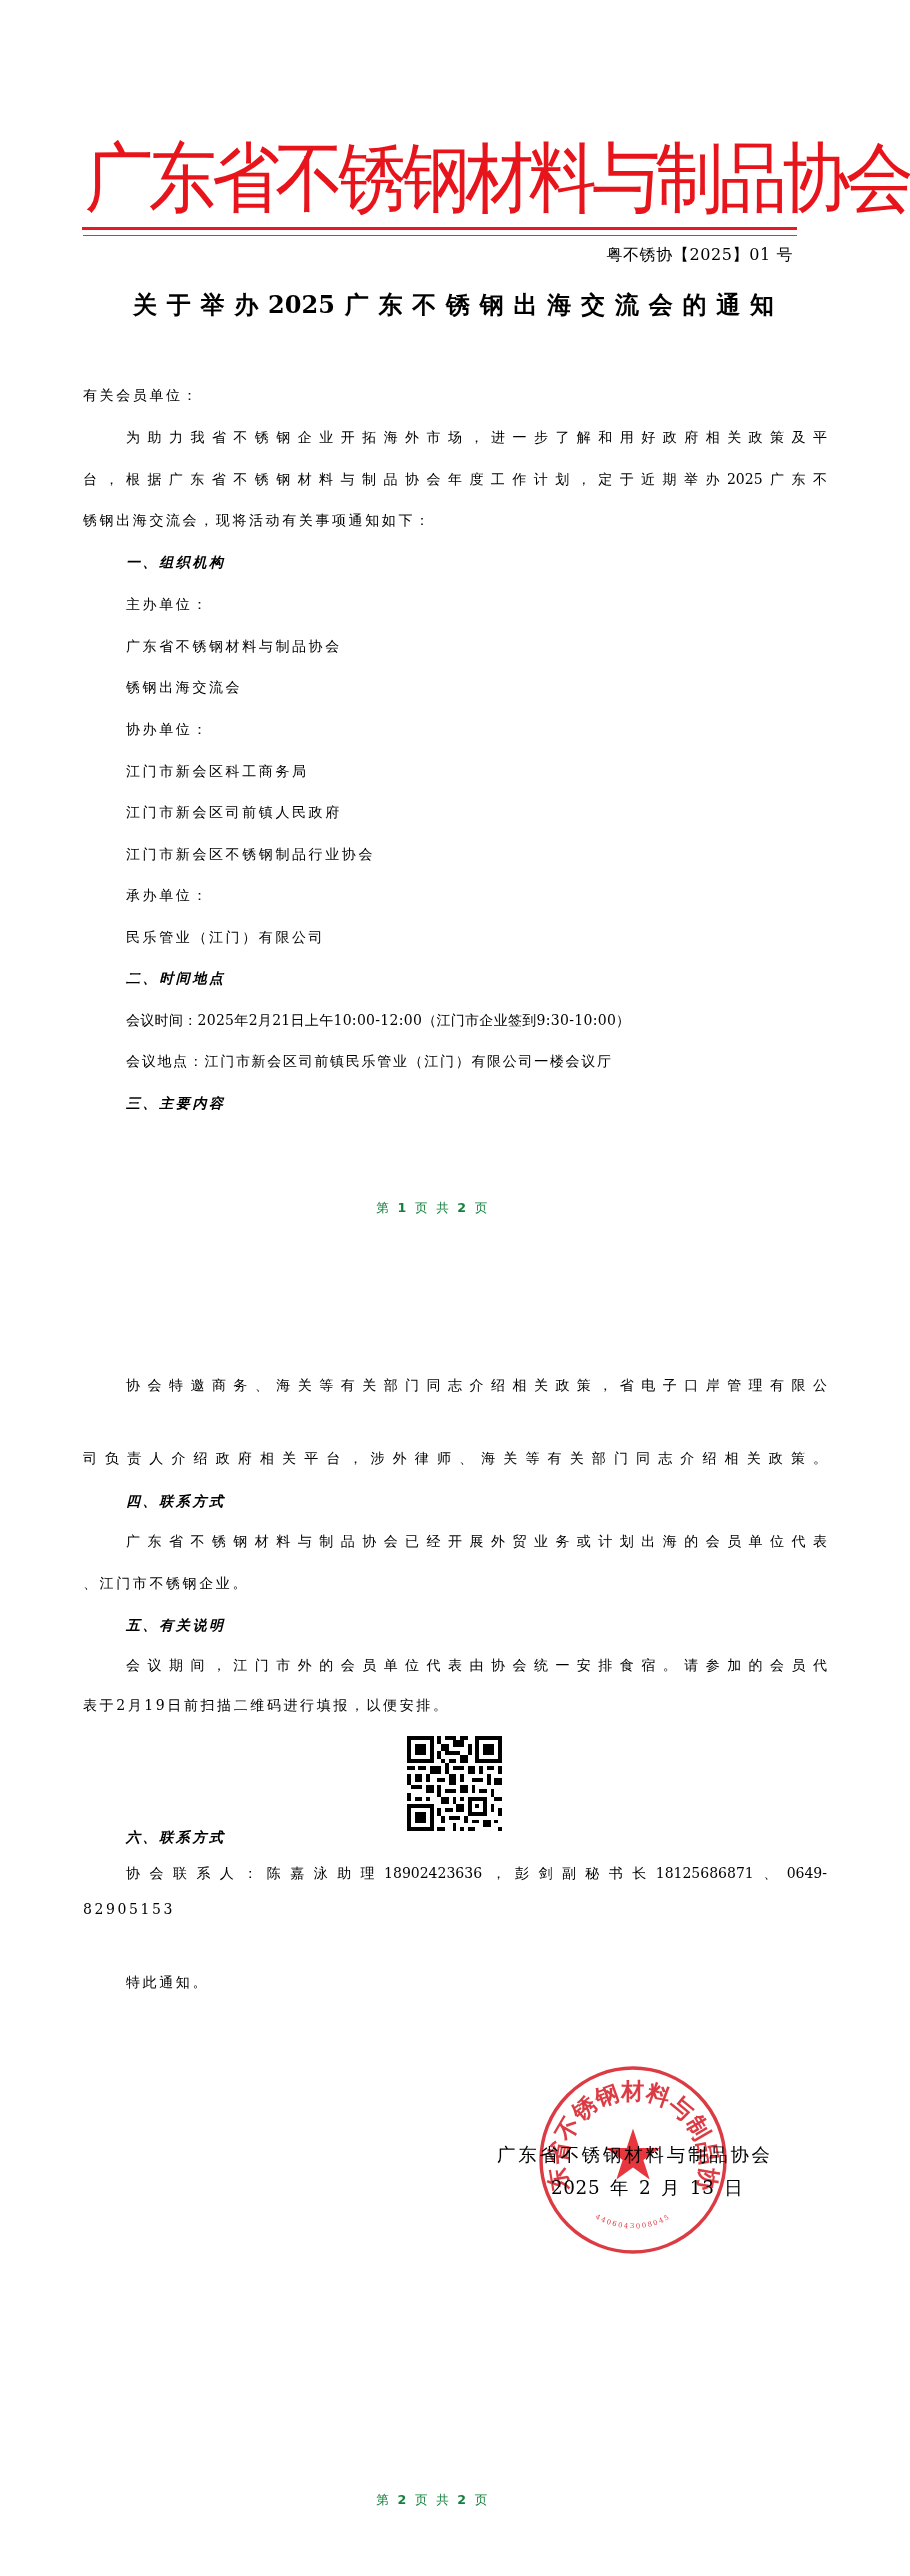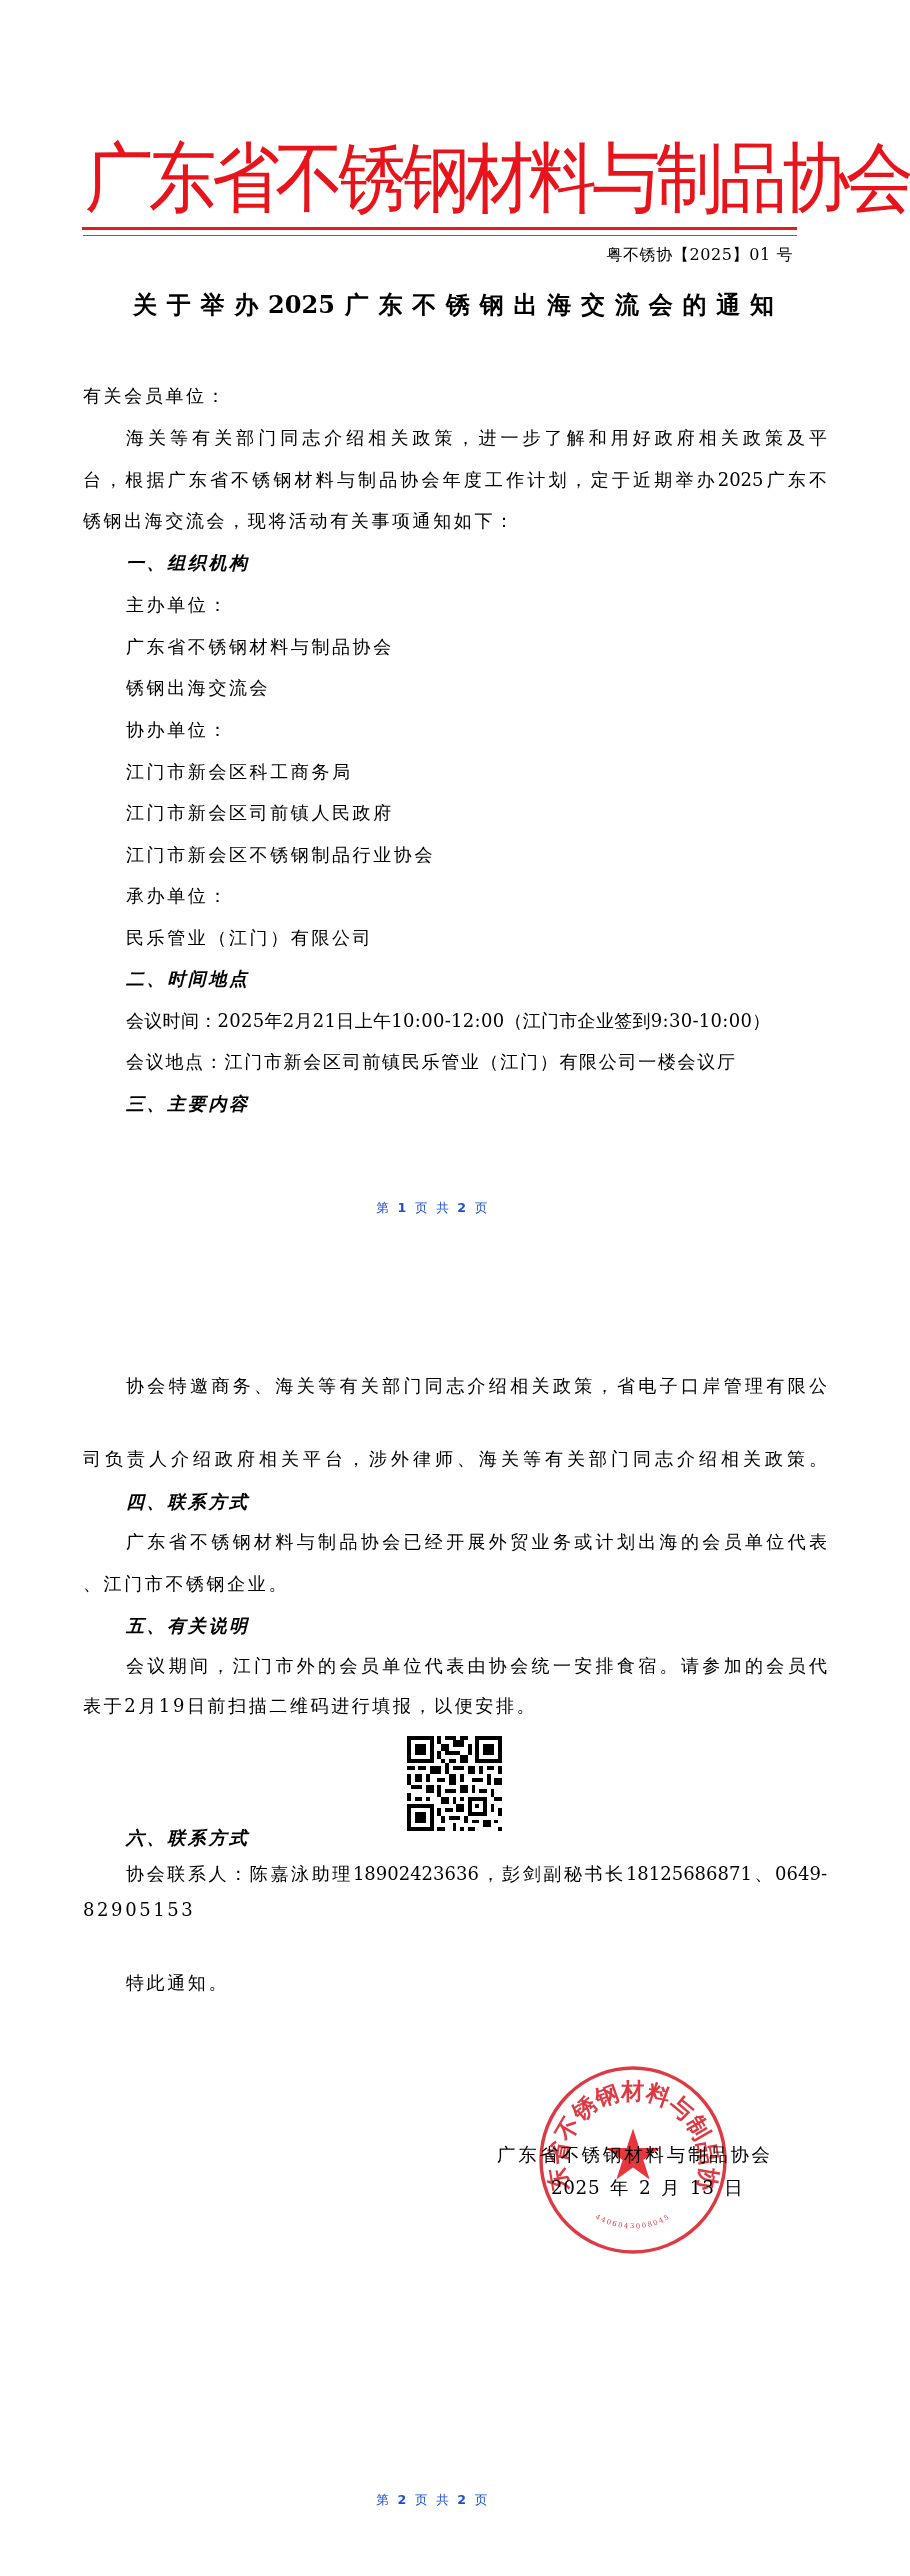--- a/index.html
+++ b/index.html
@@ -15,41 +15,41 @@
     transform: scaleY(1.12); transform-origin: top left;
     text-align: justify; text-align-last: justify;
   }
   .rule-thick { left: 82px; top: 227px; width: 715px; height: 3.4px; background: #e41b1f; }
   .rule-thin  { left: 83px; top: 235px; width: 714px; height: 1.1px; background: #d9363b; }
   .doc-number { right: 117px; top: 243px; font-size: 16px; line-height: 24px; letter-spacing: 0.6px; }
   .doc-title {
     left: 133px; top: 286px; width: 641px; font-size: 24px; line-height: 37px;
     font-weight: bold; text-align: justify; text-align-last: justify;
   }
-  .line { left: 83px; width: 744px; font-size: 18px; line-height: 23px; height: 23px; letter-spacing: 2.6px; }
+  .line { left: 83px; width: 744px; font-size: 14px; line-height: 23px; height: 23px; letter-spacing: 2.6px; }
   .line.indent { left: 126px; width: 701px; }
   .line.justify { text-align: justify; text-align-last: justify; letter-spacing: 0; }
   .line.heading { font-weight: bold; font-style: italic; }
-  .footer { left: 0; width: 866px; text-align: center; font-family: "DejaVu Sans", "Liberation Sans", sans-serif; font-size: 12.6px; line-height: 16px; color: #1d4ed8; letter-spacing: 2.3px; }
+  .footer { left: 0; width: 866px; text-align: center; font-family: "DejaVu Sans", "Liberation Sans", sans-serif; font-size: 12.6px; line-height: 16px; color: #15803d; letter-spacing: 2.3px; }
   .footer b { font-weight: bold; }
   .qr { left: 407px; top: 1736px; width: 95px; height: 95px; }
   .seal { left: 537px; top: 2064px; width: 192px; height: 192px; opacity: 0.88; }
   .sig { font-size: 18.4px; line-height: 23px; }
 </style>
 </head>
 <body>
 
 <div class="abs header-title">广东省不锈钢材料与制品协会</div>
 <div class="abs rule-thick"></div>
 <div class="abs rule-thin"></div>
 <div class="abs doc-number">粤不锈协【2025】01 号</div>
 <div class="abs doc-title">关于举办2025广东不锈钢出海交流会的通知</div>
 
 <div class="abs line" style="top:384px">有关会员单位：</div>
-<div class="abs line indent justify" style="top:426px">海关等有关部门同志介绍相关政策，进一步了解和用好政府相关政策及平</div>
+<div class="abs line indent justify" style="top:426px">为助力我省不锈钢企业开拓海外市场，进一步了解和用好政府相关政策及平</div>
 <div class="abs line justify" style="top:468px">台，根据广东省不锈钢材料与制品协会年度工作计划，定于近期举办2025广东不</div>
 <div class="abs line" style="top:509px">锈钢出海交流会，现将活动有关事项通知如下：</div>
 <div class="abs line indent heading" style="top:551px">一、组织机构</div>
 <div class="abs line indent" style="top:593px">主办单位：</div>
 <div class="abs line indent" style="top:635px">广东省不锈钢材料与制品协会</div>
 <div class="abs line indent" style="top:676px">锈钢出海交流会</div>
 <div class="abs line indent" style="top:718px">协办单位：</div>
 <div class="abs line indent" style="top:760px">江门市新会区科工商务局</div>
 <div class="abs line indent" style="top:801px">江门市新会区司前镇人民政府</div>
 <div class="abs line indent" style="top:843px">江门市新会区不锈钢制品行业协会</div>

